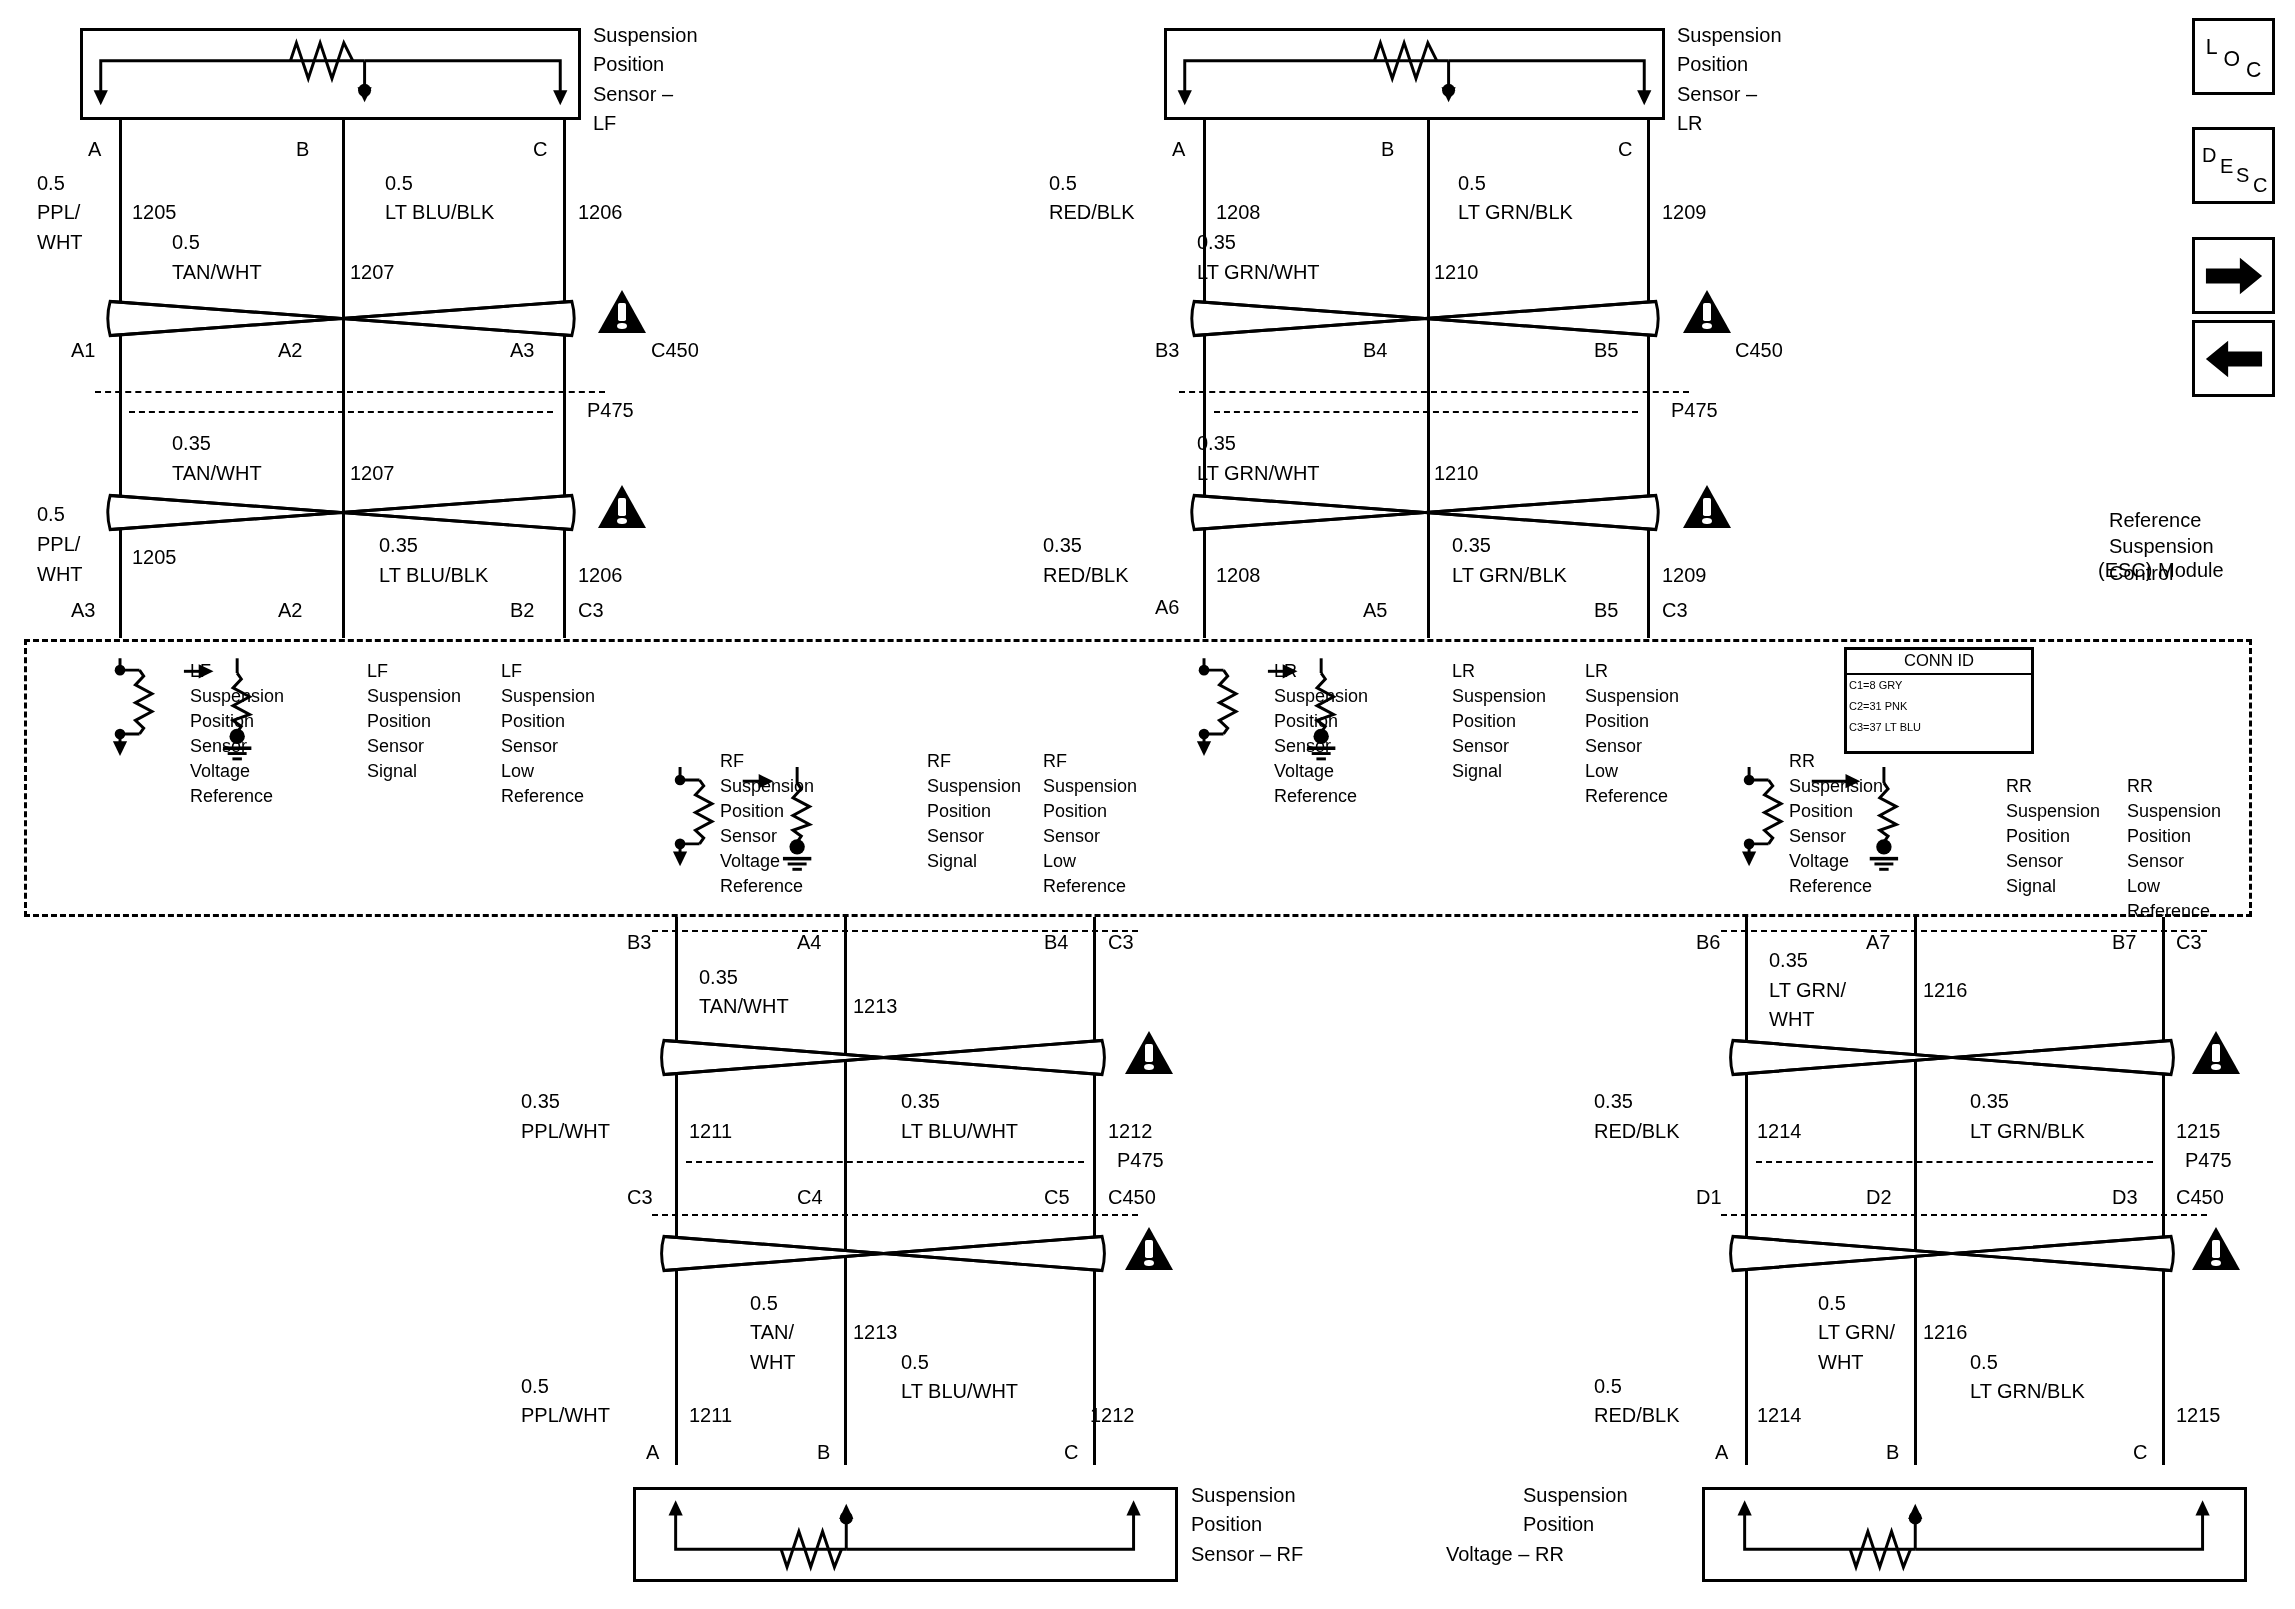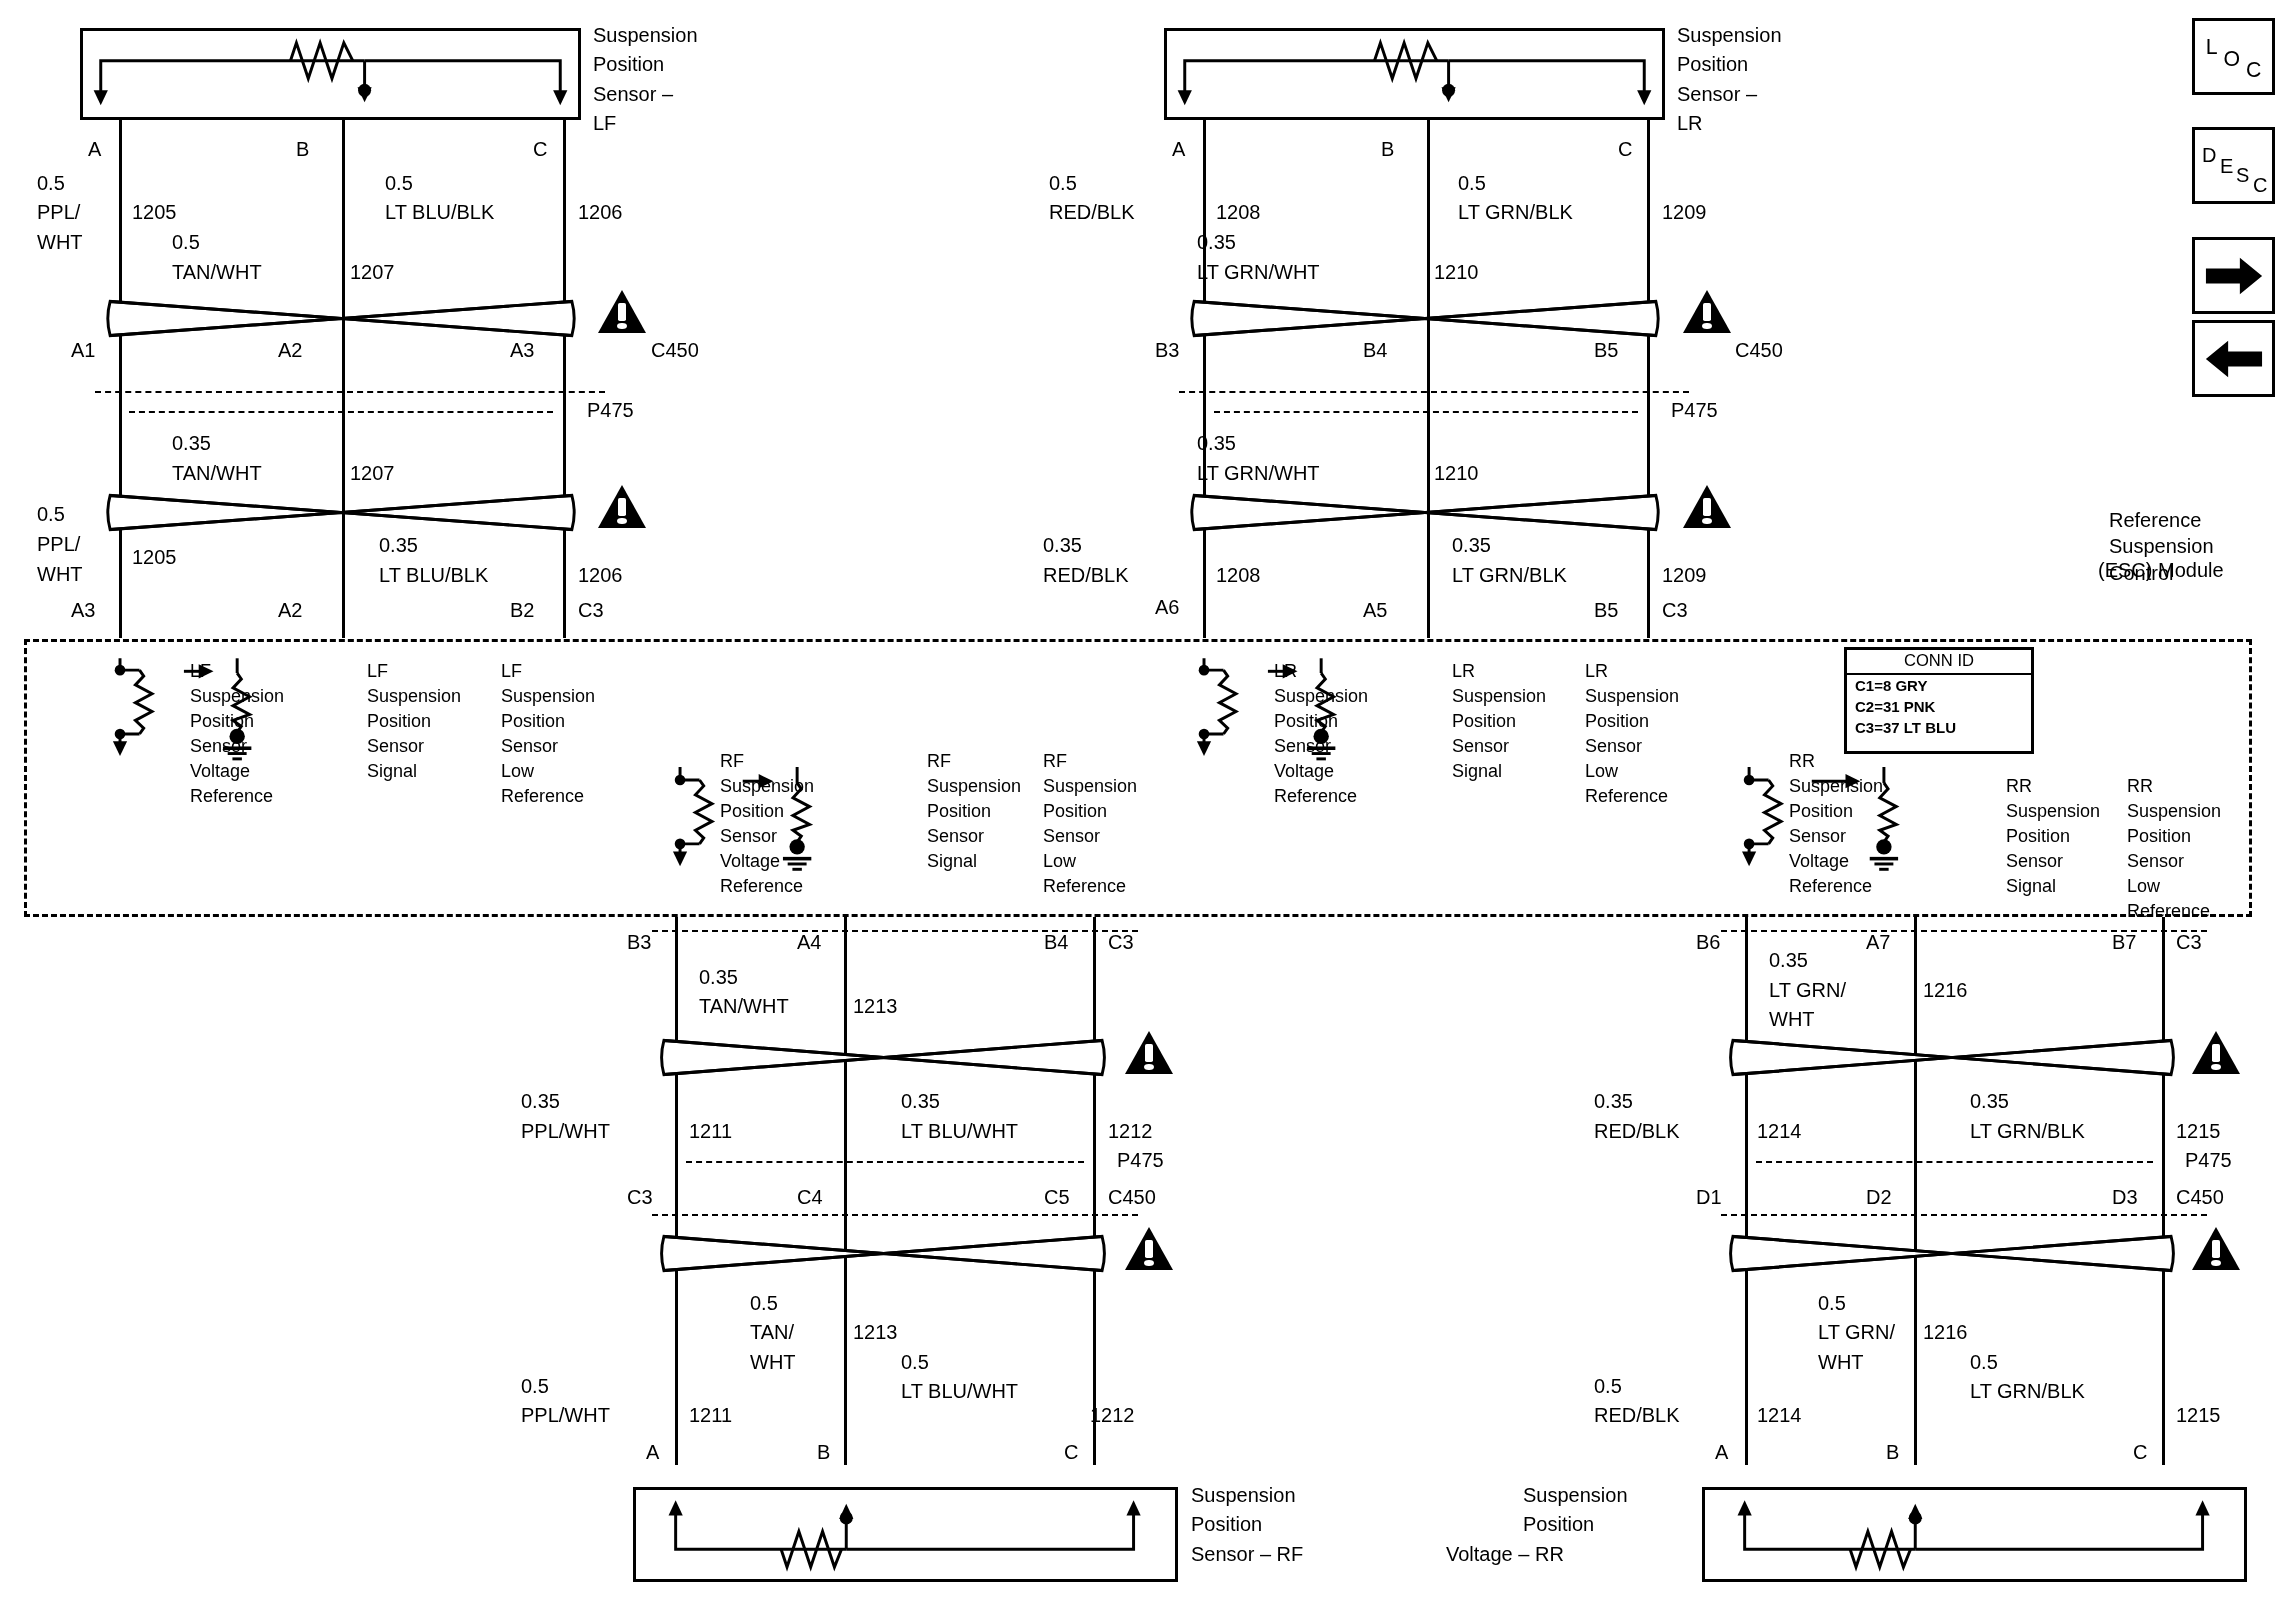--- a/index.html
+++ b/index.html
@@ -11,21 +11,21 @@
   .box{position:absolute;border:3.6px solid #000;box-sizing:border-box;}
   .dashbox{position:absolute;border:3.6px dashed #000;box-sizing:border-box;}
   .dashline{position:absolute;height:0;border-top:2.4px dashed #000;}
   .warnwrap{position:absolute;width:47px;height:43px;}
   .warnwrap .tri{position:absolute;left:0;top:0;width:0;height:0;border-left:24px solid transparent;border-right:24px solid transparent;border-bottom:43px solid #000;}
   .warnwrap .excl{position:absolute;left:19.6px;top:13px;width:8.3px;height:18px;background:#fff;border-radius:1.8px;}
   .warnwrap .dot{position:absolute;left:19px;top:33px;width:9.5px;height:6px;background:#fff;border-radius:50%;}
   .splice{position:absolute;width:19px;height:26px;}
   .connid{position:absolute;border:3px solid #000;box-sizing:border-box;background:#fff;}
   .connid .hdr{border-bottom:2.4px solid #000;text-align:center;font-size:16.6px;line-height:22.5px;}
-  .connid .row{font-size:15px;line-height:21.3px;padding-left:8px;font-weight:bold;}
+  .connid .row{font-size:11px;line-height:21.3px;padding-left:2px;}
   .navbtn{position:absolute;border:3px solid #000;box-sizing:border-box;background:#fff;}
   .arrow-r{position:absolute;left:50%;top:50%;transform:translate(-50%,-50%);}
   svg{display:block;}
 </style>
 </head>
 <body>
 
 <div class="root">
 
   <div class="navbtn" style="left:2192px;top:18px;width:83px;height:77px;">

